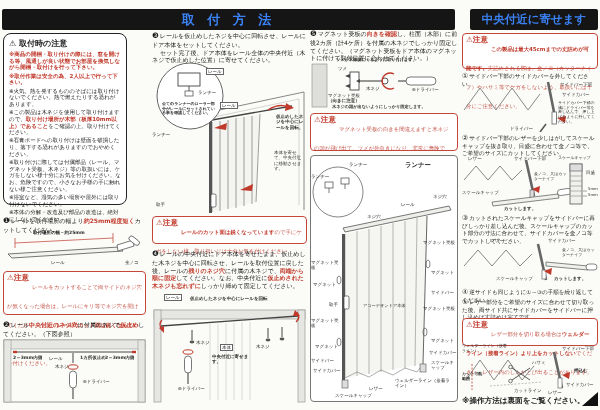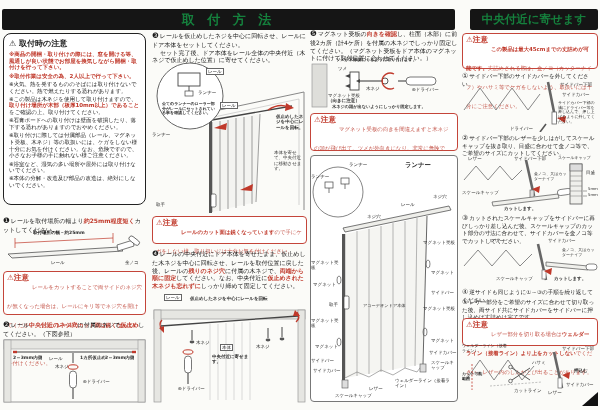--- a/index.html
+++ b/index.html
@@ -1,18 +1,18 @@
 <!DOCTYPE html>
 <html><head>
 <meta charset="utf-8">
 <style>
 *{margin:0;padding:0;box-sizing:border-box}
 html,body{width:600px;height:410px}
 body{background:#fbfbf8;font-family:"DejaVu Sans","Liberation Sans",sans-serif;position:relative;overflow:hidden;color:#1b1b1b}
-.hdr{position:absolute;background:#151515;color:#15803d;font-weight:bold;display:flex;align-items:center;justify-content:center;border-radius:2px}
+.hdr{position:absolute;background:#151515;color:#3b82f6;font-weight:bold;display:flex;align-items:center;justify-content:center;border-radius:2px}
 .col{position:absolute;top:0;height:410px}
 .box{position:absolute;border:1.4px solid #222;border-radius:8px;padding:4px 5px;background:#fff}
 .bttl{font-size:8px;font-weight:bold;margin-bottom:2px}
 .ni{font-size:5.5px;line-height:1.22;margin-bottom:1.5px}
 .caution{position:absolute;border:1.1px solid #c4453a;border-radius:4px;padding:2px 3px;background:#fff}
 .cttl{color:#c0392b;font-weight:bold;font-size:7.6px;float:left;margin-right:3px;line-height:1.1;white-space:nowrap}
 .ctxt{font-size:5.4px;line-height:1.28;color:#c4554a}
 .cb{font-weight:bold;color:#c0392b}
 .stp{position:absolute;font-size:6px;line-height:1.3}
 .num{font-size:7.6px;margin-right:1px}
@@ -29,21 +29,21 @@
 
 <div class="hdr" style="left:2px;top:9px;width:453px;height:21px;font-size:13px;letter-spacing:4px">
     <span>取 付 方 法</span>
   </div>
 <div class="hdr" style="left:470px;top:9px;width:128px;height:21px;font-size:11.5px">
     <span>中央付近に寄せます</span>
   </div>
 
 <div class="col" style="left:3px;width:143px">
 
-  <div class="box" style="left:0;top:33px;width:143px;height:172px">
+  <div class="box" style="left:0;top:33px;width:124px;height:172px">
     <div class="bttl"><span>⚠ </span><span>取付時の注意</span></div>
     <div class="ni rb">※商品の開梱・取り付けの際には、窓を開ける等、風通しが良い状態でお部屋を換気しながら開梱・取付けを行って下さい。</div>
     <div class="ni rb">※取付作業は安全の為、2人以上で行って下さい。</div>
     <div class="ni">※火気、熱を発するもののそばには取り付けないでください。熱で燃えたりする恐れがあります。</div>
     <div class="ni"><span>※この製品は木ネジを使用して取り付けますので、</span><span class="rb">取り付け場所が木部（板厚10mm以上）であること</span><span>をご確認の上、取り付けてください。</span></div>
     <div class="ni">※石膏ボードへの取り付けは壁面を破損したり、落下する恐れがありますのでおやめください。</div>
     <div class="ni">※取り付けに際しては付属部品（レール、マグネット受板、木ネジ）等の取扱いには、ケガをしない様十分にお気を付けください。なお、危険ですので、小さなお子様の手に触れない様ご注意ください。</div>
     <div class="ni">※浴室など、湿気の多い場所や屋外には取り付けないでください。</div>
     <div class="ni">※本体の分解・改造及び部品の改造は、絶対にしないでください。</div>
   </div>
@@ -422,16 +422,17 @@
     <div class="lbl wrap" style="left:0;top:-4px;width:46px;font-size:4px">ウェルダーライン（接着ライン）</div>
     <div class="lbl" style="left:100px;top:-2px">サイドバー下部</div>
     <div class="lbl" style="left:70px;top:12px">ハサミ</div>
     <div class="lbl rb" style="left:112px;top:20px">押込む</div>
     <div class="lbl rb wrap" style="left:0;top:24px;width:22px;font-size:4px">カット可能範囲</div>
     <div class="lbl" style="left:104px;top:34px">サイドカバー</div>
     <div class="lbl" style="left:52px;top:40px">カットライン</div>
     <div class="lbl" style="left:86px;top:42px">レザー</div>
   </div>
 
+  <div class="ftr" style="left:0;top:396px">※操作方法は裏面をご覧ください。</div>
   <svg style="position:absolute;left:120px;top:392px" width="16" height="14" viewBox="0 0 16 14">
     <polygon points="0,14 16,0 16,14" fill="#111"></polygon>
   </svg>
 </div>
 
 </body></html>

